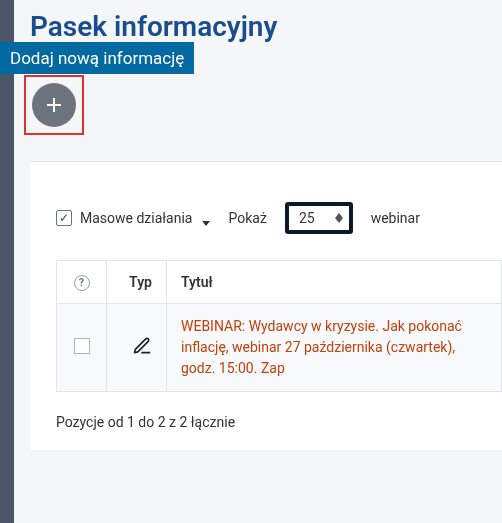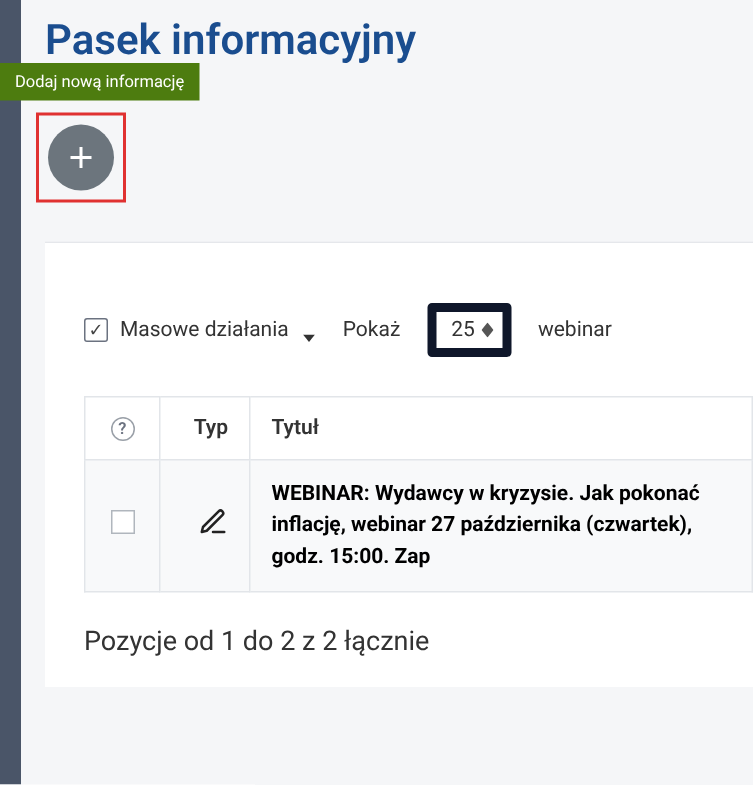--- a/index.html
+++ b/index.html
@@ -26,23 +26,23 @@
   .page-title {
     color: #1a4d8f;
     font-size: 28px;
     font-weight: 600;
     margin: 10px 0 14px 0;
   }
   .tooltip {
     position: absolute;
     top: 42px;
     left: 0;
-    background: #4d7c0f;
+    background: #0369a1;
     color: #fff;
-    font-size: 11px;
+    font-size: 17px;
     padding: 6px 10px;
     z-index: 10;
     white-space: nowrap;
   }
   .add-wrap {
     display: inline-block;
     border: 2px solid #e03131;
     padding: 6px;
     margin-top: 18px;
     margin-left: -6px;
@@ -94,24 +94,24 @@
     line-height: 1;
   }
   .caret-down {
     display: inline-block;
     margin-left: 2px;
   }
   .caret-down svg { display: block; }
   .show-select {
     display: inline-flex;
     align-items: center;
-    border: 6px solid #0f172a;
+    border: 4px solid #0f172a;
     border-radius: 3px;
     padding: 4px 6px 4px 10px;
-    gap: 4px;
+    gap: 20px;
     cursor: pointer;
     background: #fff;
     text-align: right;
   }
   .sort-arrows {
     display: flex;
     flex-direction: column;
     line-height: 0;
   }
   .sort-arrows svg { display: block; }
@@ -141,26 +141,25 @@
     background: #fff;
   }
   .pencil {
     display: inline-flex;
     align-items: center;
     justify-content: center;
     cursor: pointer;
   }
   .pencil svg { stroke: #222; }
   .title-cell {
-    color: #000000;
+    color: #c2410c;
     line-height: 1.5;
-    font-weight: bold;
   }
   .footer-info {
-    font-size: 18px;
+    font-size: 14px;
     color: #333;
     margin-top: 22px;
   }
   .help-icon {
     display:inline-flex;
     width:16px;height:16px;
     border:1px solid #9aa0a8;
     border-radius:50%;
     align-items:center;justify-content:center;
     font-size:11px;color:#6b7280;

